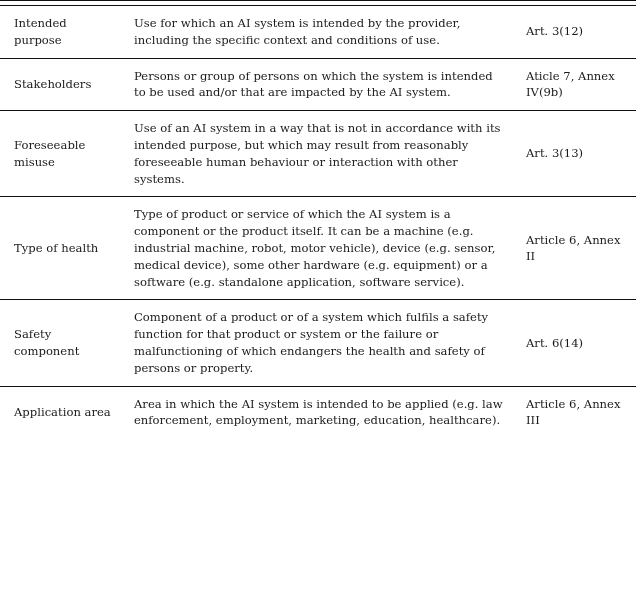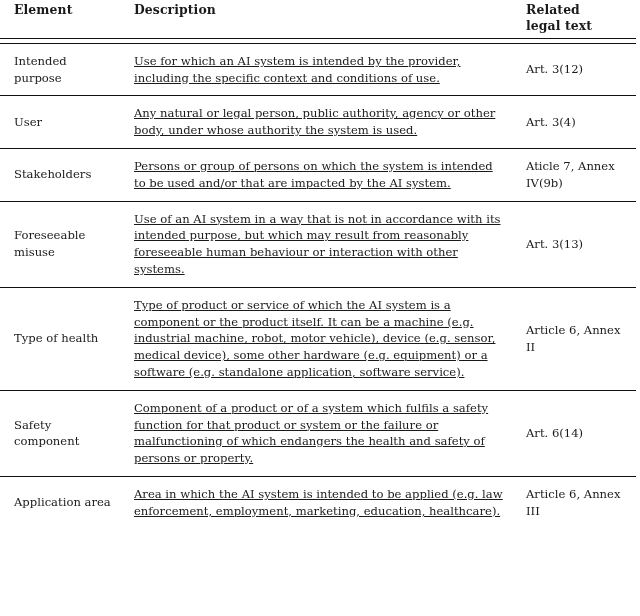--- a/index.html
+++ b/index.html
@@ -65,21 +65,20 @@
     padding: 9px 8px 9px 0;
   }
   td.cell-element {
     padding-left: 14px;
     padding-right: 6px;
     margin-left: 11px;
   }
   td.cell-description {
     padding-left: 17px;
     padding-right: 10px;
-    text-decoration: underline;
   }
   td.cell-legal {
     padding-left: 13px;
     padding-right: 4px;
   }
 
   tbody tr.data-row > td {
     border-top: 1.1px solid #111;
   }
   tbody tr.data-row.first-row > td {
@@ -92,48 +91,35 @@
 <div class="page">
 
   <table class="doc-table">
     <colgroup>
       <col class="c-element">
       <col class="c-description">
       <col class="c-legal">
     </colgroup>
 
     <thead>
-      <tr>
-        <th class="th-element">Element</th>
-        <th class="th-description">Description</th>
-        <th class="th-legal">
-          <span>Related</span><br>
-          <span>legal text</span>
-        </th>
-      </tr>
       <tr class="rule-top-wrap">
         <td colspan="3">
           <div class="rule-double"></div>
         </td>
       </tr>
     </thead>
 
     <tbody>
 
       <tr class="data-row first-row">
         <td class="cell-element">Intended purpose</td>
         <td class="cell-description">Use for which an AI system is intended by the provider, including the specific context and conditions of use.</td>
         <td class="cell-legal">Art. 3(12)</td>
       </tr>
 
-      <tr class="data-row">
-        <td class="cell-element">User</td>
-        <td class="cell-description">Any natural or legal person, public authority, agency or other body, under whose authority the system is used.</td>
-        <td class="cell-legal">Art. 3(4)</td>
-      </tr>
 
       <tr class="data-row">
         <td class="cell-element">Stakeholders</td>
         <td class="cell-description">Persons or group of persons on which the system is intended to be used and/or that are impacted by the AI system.</td>
         <td class="cell-legal">Aticle 7, Annex IV(9b)</td>
       </tr>
 
 
 
       <tr class="data-row">

